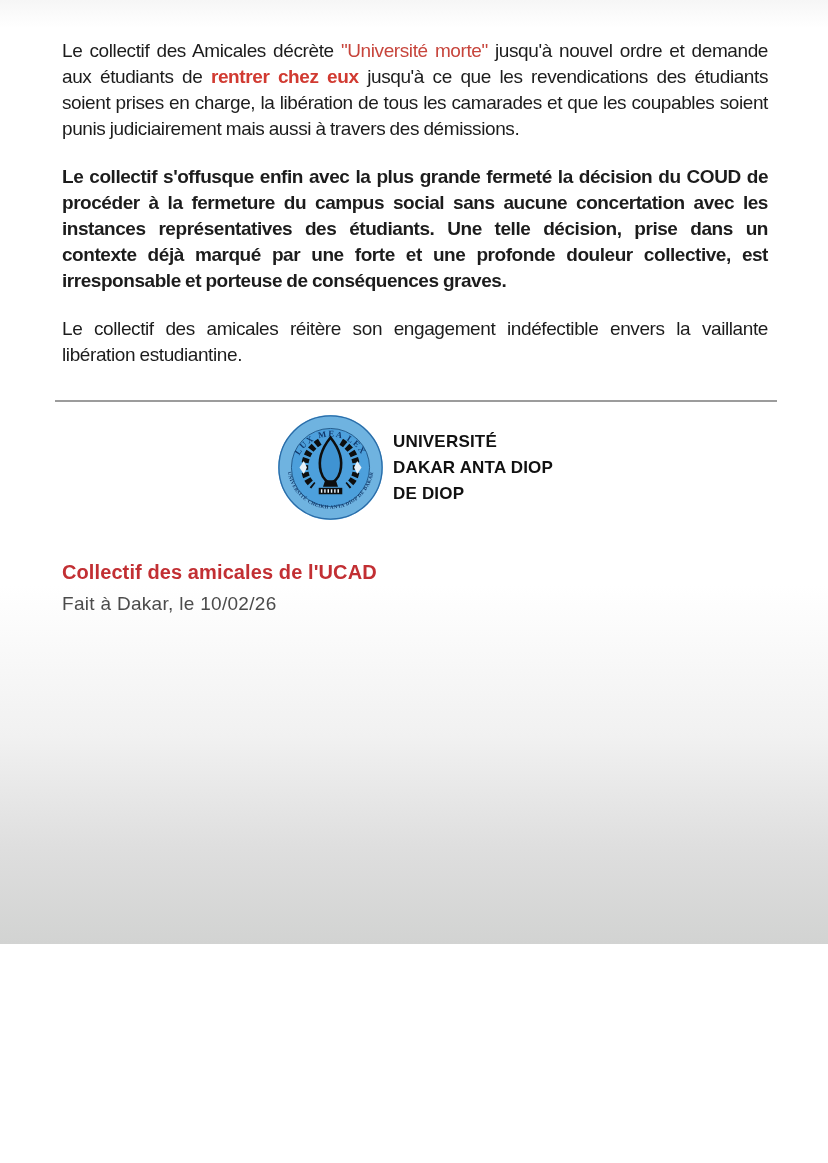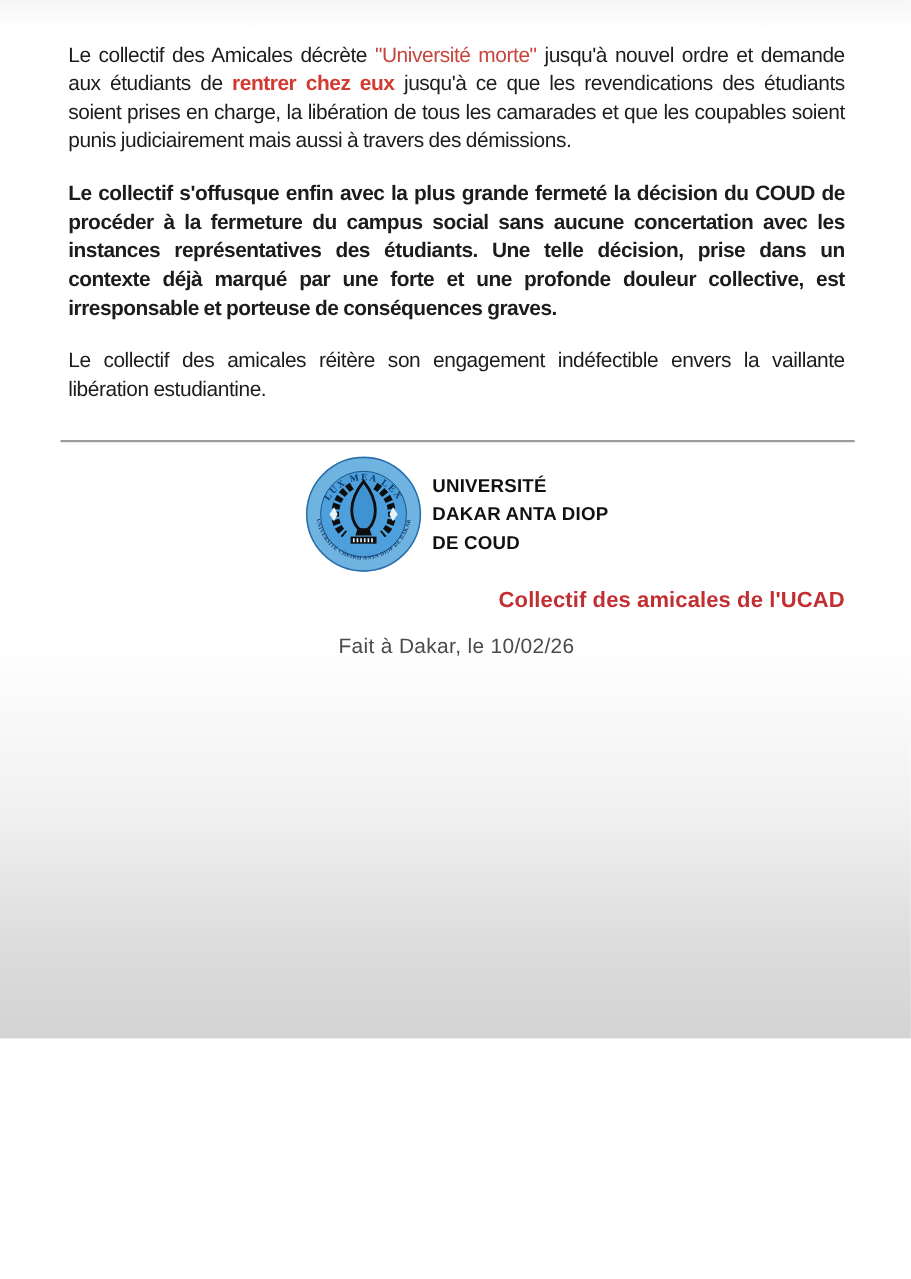--- a/index.html
+++ b/index.html
@@ -49,30 +49,29 @@
   }
   .logo-svg { width: 107px; height: 107px; display: block; }
   .org-name {
     font-size: 17px;
     font-weight: 800;
     color: #111111;
     line-height: 26px;
     letter-spacing: 0.2px;
   }
   .collectif {
-    margin-top: 14px;
-    text-align: right;
+    margin-top: 40px;
+    text-align: left;
     font-size: 20px;
     font-weight: 700;
     color: #c22f33;
     letter-spacing: 0.1px;
   }
   .dateline {
-    margin-top: 20px;
-    text-align: center;
+    margin-top: 9px;
     font-size: 19px;
     font-weight: 400;
     color: #4b4b4b;
     letter-spacing: 0.3px;
   }
   .page-badge {
     position: absolute;
     top: 1071px;
     left: 50%;
     margin-left: -14px; 
@@ -130,21 +129,21 @@
         <polygon points="21,50 25,44 28,50 25,56" fill="#e8f2fa"></polygon>
         <polygon points="79,50 75,44 72,50 75,56" fill="#e8f2fa"></polygon>
 
         <path d="M45,62 L55,62 L57,68 L43,68 Z" fill="#0e0e0e"></path>
         <rect x="39" y="69" width="22" height="6" fill="#0e0e0e"></rect>
         <line x1="41" y1="72" x2="59" y2="72" stroke="#e8f2fa" stroke-width="3.4" stroke-dasharray="1.4 1.7"></line>
       </svg>
       <div class="org-name">
         <div>UNIVERSITÉ</div>
         <div>DAKAR ANTA DIOP</div>
-        <div>DE COUD</div>
+        <div>DE DIOP</div>
       </div>
     </div>
 
     <div class="collectif">Collectif des amicales de l'UCAD</div>
     <div class="dateline">Fait à Dakar, le 10/02/26</div>
 
   </div>
 
   <div class="page-badge">
     <span>2</span>

